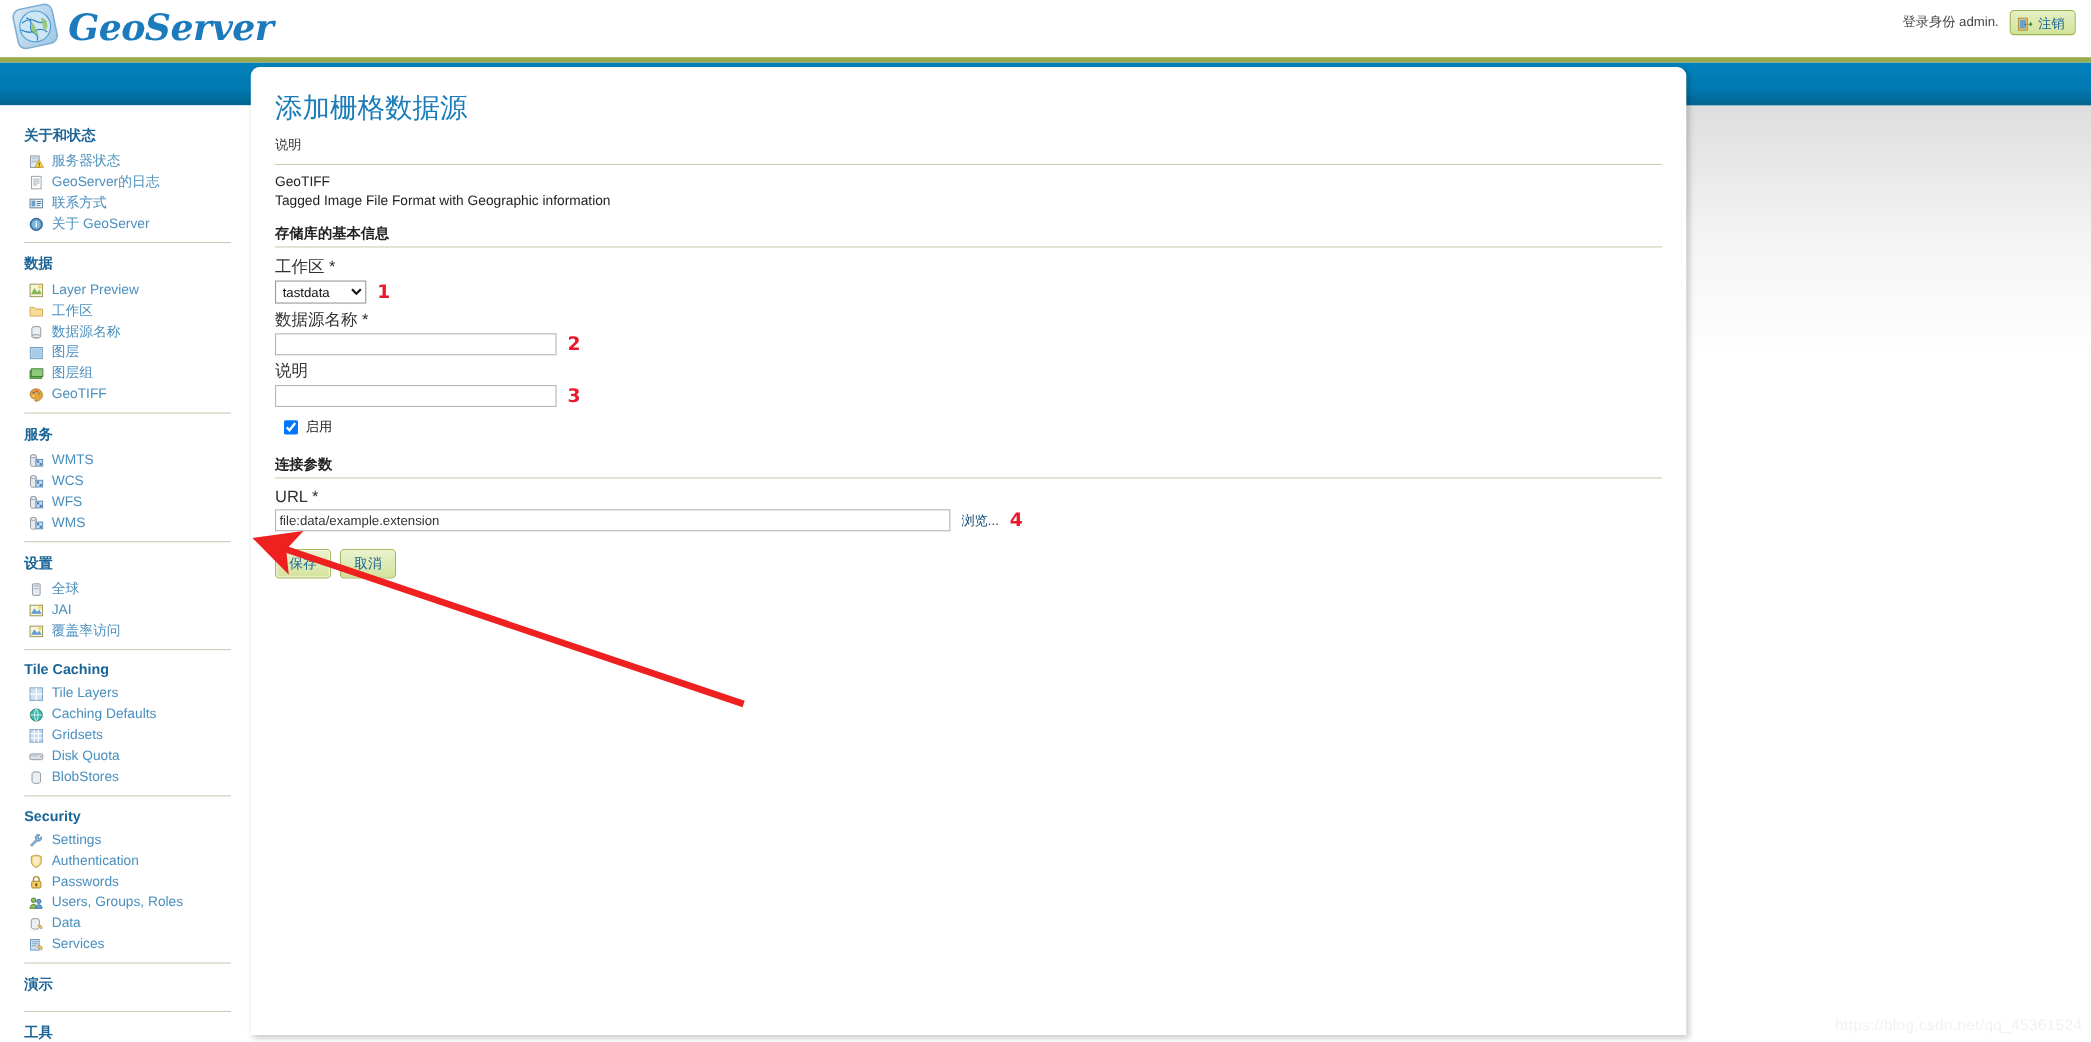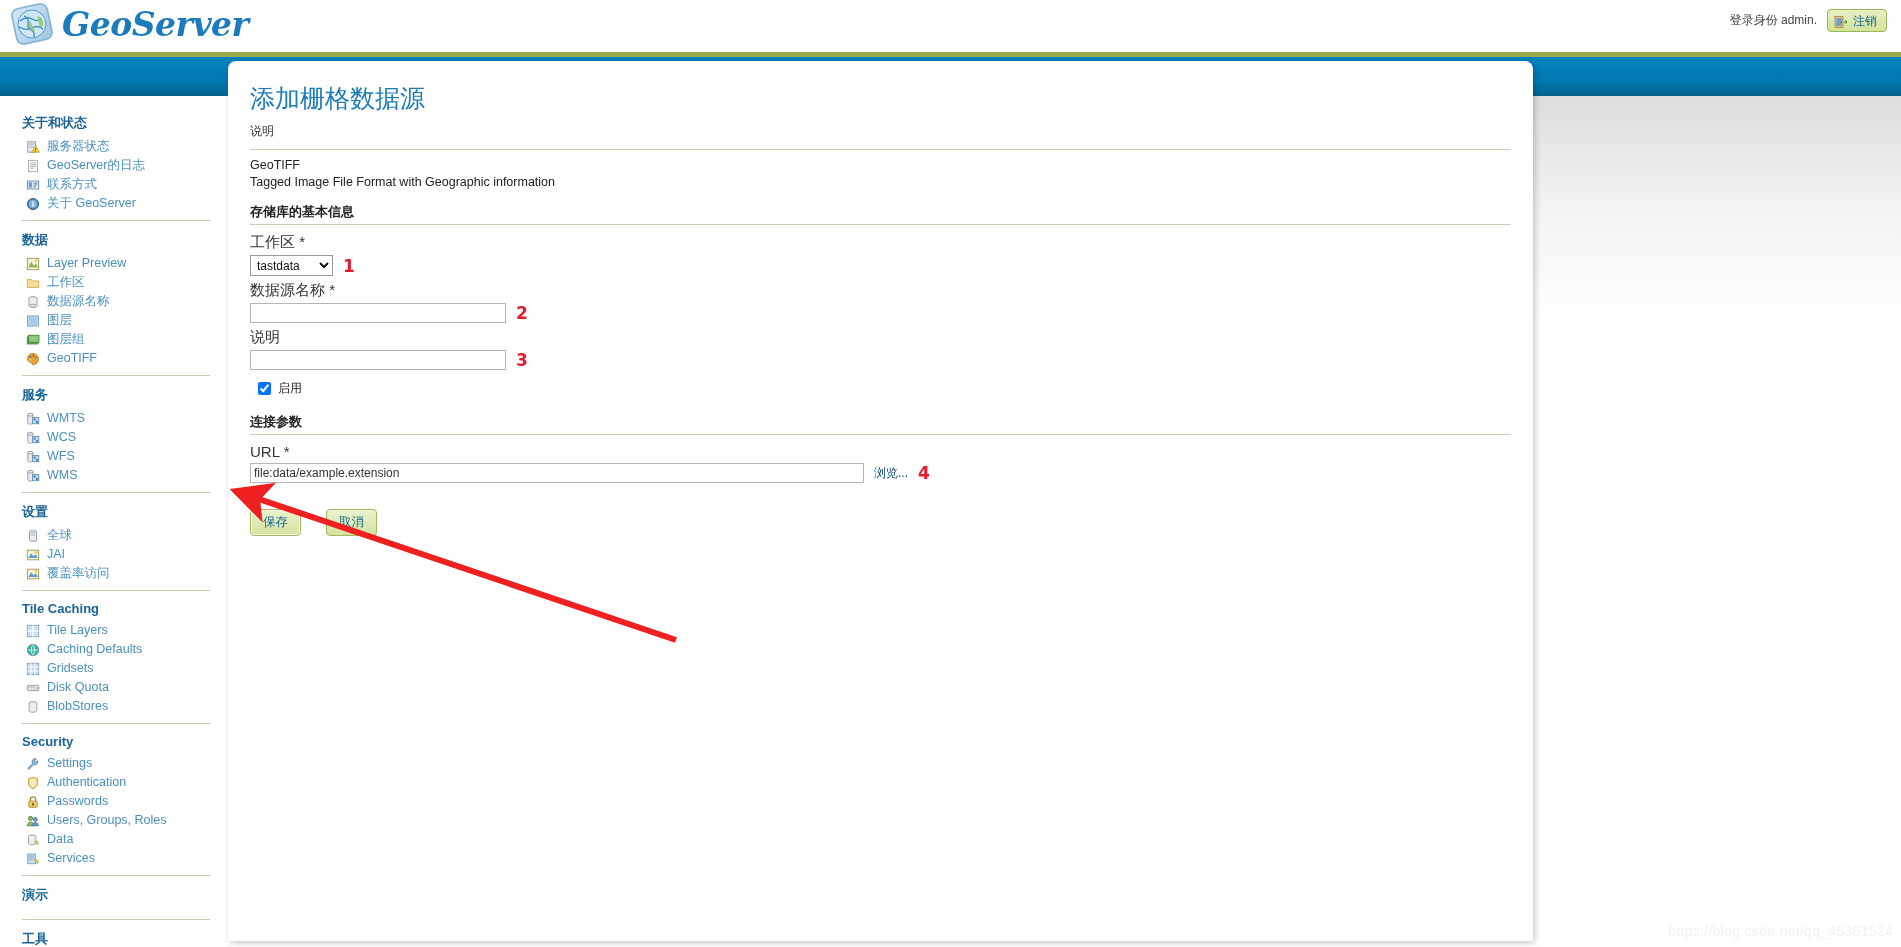--- a/index.html
+++ b/index.html
@@ -200,22 +200,22 @@
   .checkbox-row .lbl { font-size: 12px; color: #222; }
 
   .browse-link {
     font-size: 12px;
     color: #0c4a6e;
     text-decoration: none;
     cursor: pointer;
   }
 
   #button-row {
-    display: flex; gap: 25px;
-    margin-top: 26px;
+    display: flex; gap: 8px;
+    margin-top: 16px;
   }
   .btn {
     background: linear-gradient(to bottom, #eaf2cf 0%, #d3e39c 100%);
     border: 1px solid #a3b85f;
     border-radius: 4px;
     color: #1a6496;
     font-size: 12.5px;
     padding: 4px 12px;
     cursor: pointer;
     font-family: "Liberation Sans", sans-serif;

